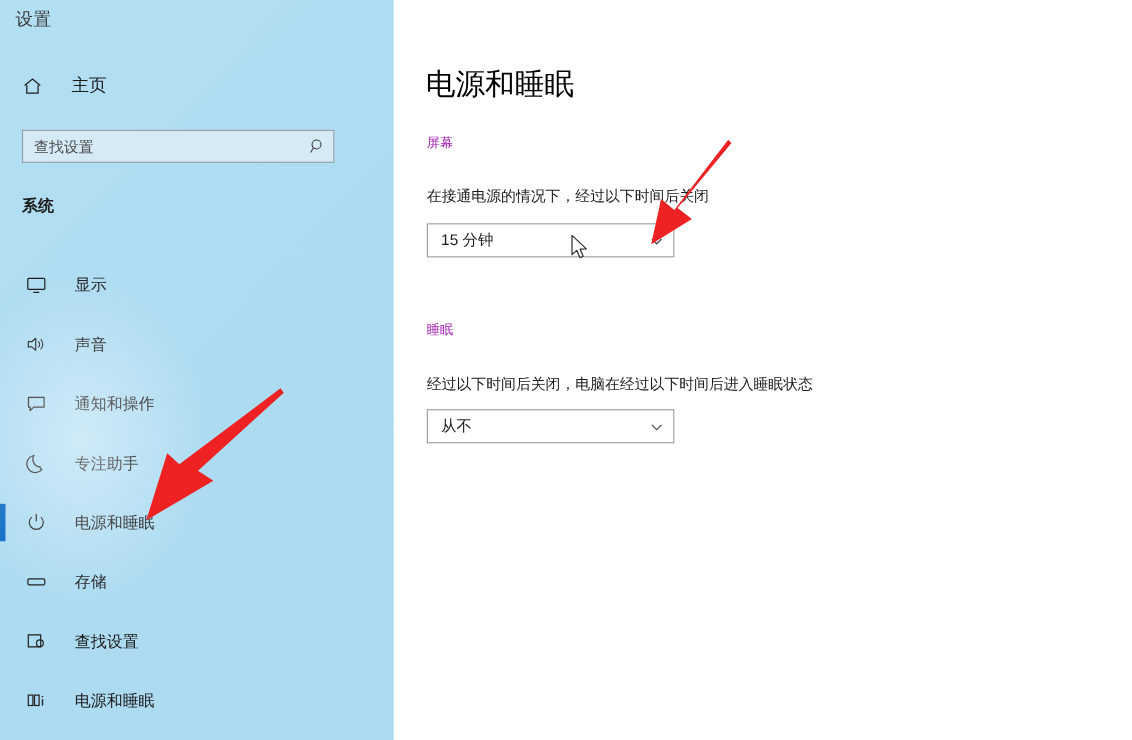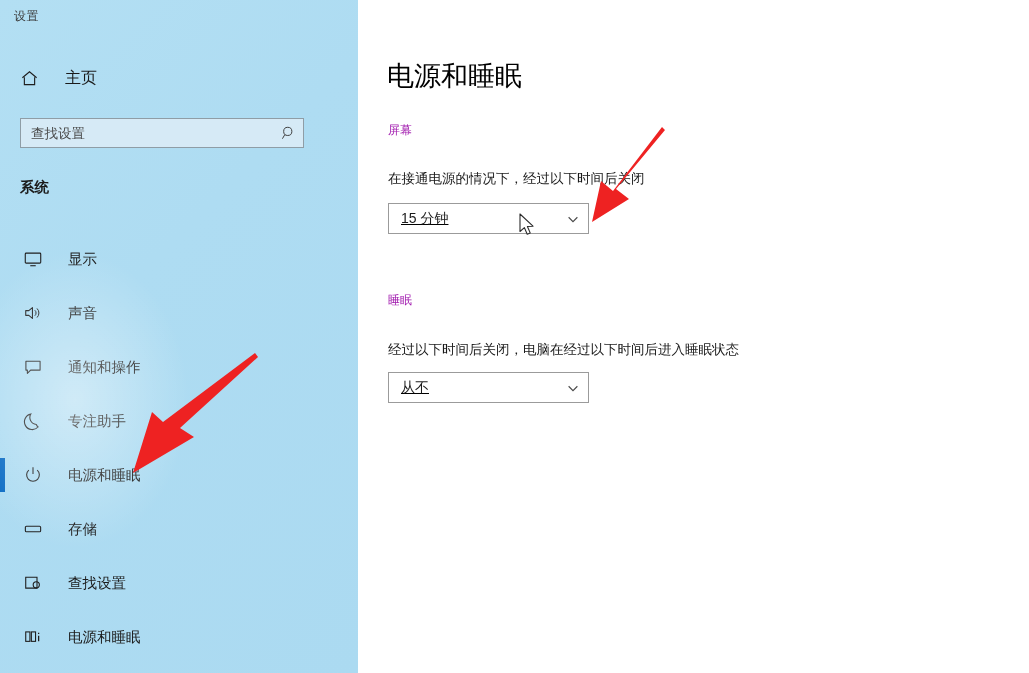--- a/index.html
+++ b/index.html
@@ -37,21 +37,21 @@
   #sidebar-edge {
     position: absolute;
     left: 358px; top: 0;
     width: 2px; height: 673px;
     background: #ffffff;
   }
 
   #app-title {
     position: absolute;
     left: 14px; top: 8px;
-    font-size: 12px;
+    font-size: 16px;
     color: #3a3a3a;
     letter-spacing: 0.5px;
     font-family: Liberation Serif, serif;
   }
 
   
   #home-row {
     position: absolute;
     left: 14px; top: 60px;
     width: 330px; height: 36px;
@@ -160,28 +160,27 @@
   .section-desc {
     position: absolute;
     left: 28px;
     font-size: 13.5px;
     color: #1a1a1a;
     white-space: nowrap;
   }
   .combo {
     position: absolute;
     left: 28px;
-    width: 201px; height: 31px;
+    width: 225px; height: 31px;
     border: 1px solid #9b9b9b;
     background: #ffffff;
     box-sizing: border-box;
     display: flex;
     align-items: center;
     justify-content: space-between;
-    text-decoration: underline;
   }
   .combo .val {
     font-size: 14px;
     color: #1a1a1a;
     padding-left: 12px;
   }
   .combo .chev {
     width: 30px;
     display: flex; align-items: center; justify-content: center;
     color: #4a4a4a;

